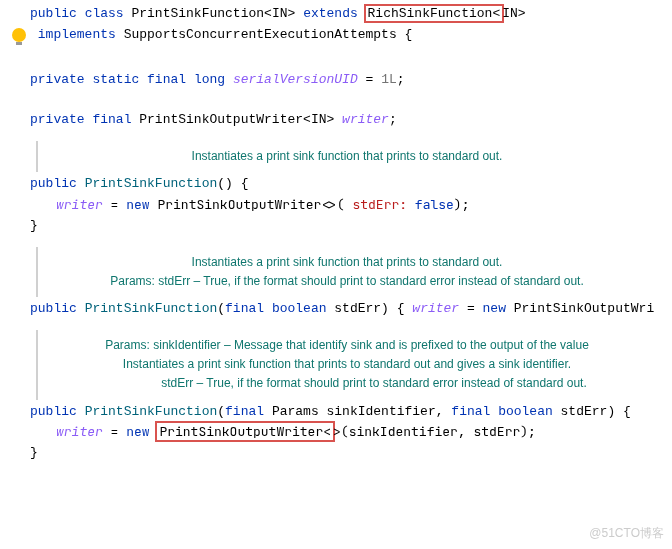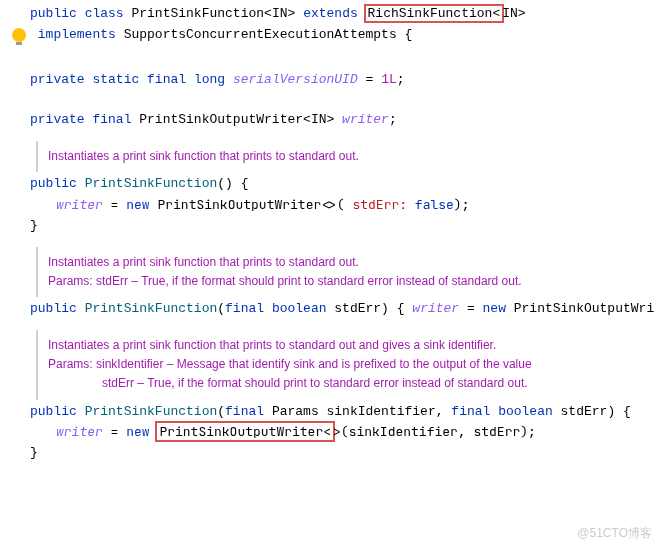--- a/index.html
+++ b/index.html
@@ -33,45 +33,46 @@
       content: '';
       position: absolute;
       bottom: -3px; left: 4px;
       width: 6px; height: 3px;
       background: #999;
     }
     .kw { color: #0033b3; }
     .type { color: #000000; }
     .method { color: #00627a; }
     .field { color: #8b5cf6; font-style: italic; }
-    .num { color: #a21caf; }
+    .num { color: #737373; }
     .hint { color: #b91c1c; font-style: normal; }
     .doc-block {
       border-left: 2px solid #d0d0d0;
       margin-left: 32px;
       padding: 6px 0 6px 10px;
-      color: #a21caf;
+      color: #0f766e;
       font-family: Arial, sans-serif;
       font-size: 12px;
       white-space: normal;
       margin-top: 10px;
       margin-bottom: 2px;
       max-width: 610px;
+      text-align: center;
     }
     .doc-label { font-weight: normal; }
     .red-box {
       border: 2px solid #d9534f;
       padding: 0 2px;
       margin: 0 -2px;
     }
     .indent1 { padding-left: 52px; }
     .watermark {
       position: absolute;
       bottom: 6px;
-      right: 20px;
+      right: 8px;
       color: #cccccc;
       font-family: Arial, sans-serif;
       font-size: 12px;
     }
     .blank { height: 20px; }
   </style>
 </head>
 <body>
 
 <div class="line top">
@@ -113,22 +114,22 @@
 <div class="doc-block">
   <div>Instantiates a print sink function that prints to standard out.</div>
   <div><span class="doc-label">Params:</span><span> stdErr – True, if the format should print to standard error instead of standard out.</span></div>
 </div>
 
 <div class="line">
   <span class="kw">public</span> <span class="method">PrintSinkFunction</span><span>(</span><span class="kw">final</span><span class="kw"> boolean</span><span> stdErr</span><span>) { </span><span class="field">writer</span><span> = </span><span class="kw">new</span><span> PrintSinkOutputWri</span>
 </div>
 
 <div class="doc-block">
+  <div><span class="doc-label">Params:</span><span> sinkIdentifier – Message that identify sink and is prefixed to the output of the value</span></div>
   <div>Instantiates a print sink function that prints to standard out and gives a sink identifier.</div>
-  <div><span class="doc-label">Params:</span><span> sinkIdentifier – Message that identify sink and is prefixed to the output of the value</span></div>
   <div style="padding-left:54px;">stdErr – True, if the format should print to standard error instead of standard out.</div>
 </div>
 
 <div class="line">
   <span class="kw">public</span> <span class="method">PrintSinkFunction</span><span>(</span><span class="kw">final</span><span> Params</span><span> sinkIdentifier</span><span>, </span><span class="kw">final</span><span class="kw"> boolean</span><span> stdErr</span><span>) {</span>
 </div>
 
 <div class="indent1">
   <span class="field">writer</span><span> = </span><span class="kw">new </span><span class="red-box"><span>PrintSinkOutputWriter&lt;</span></span><span>&gt;(sinkIdentifier, stdErr);</span>
 </div>

